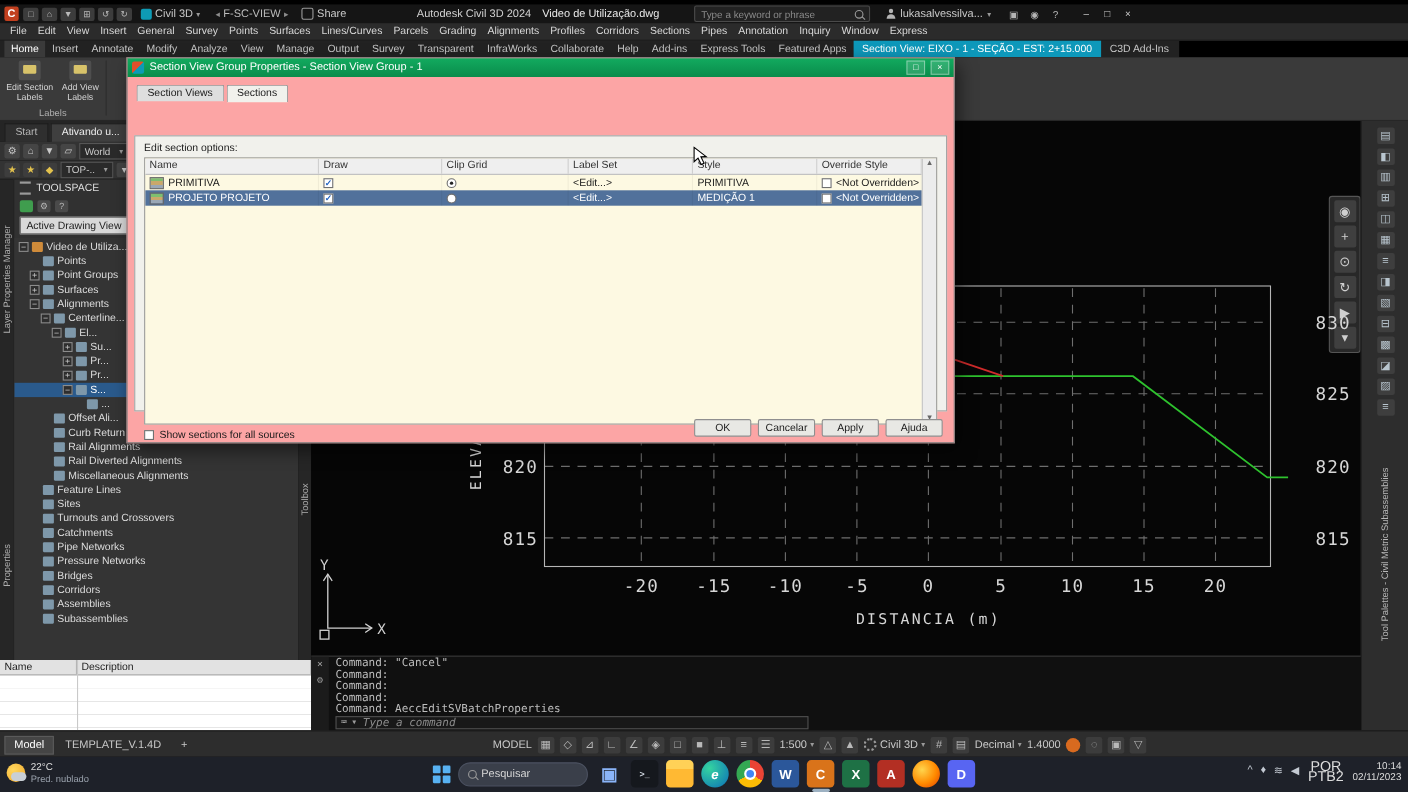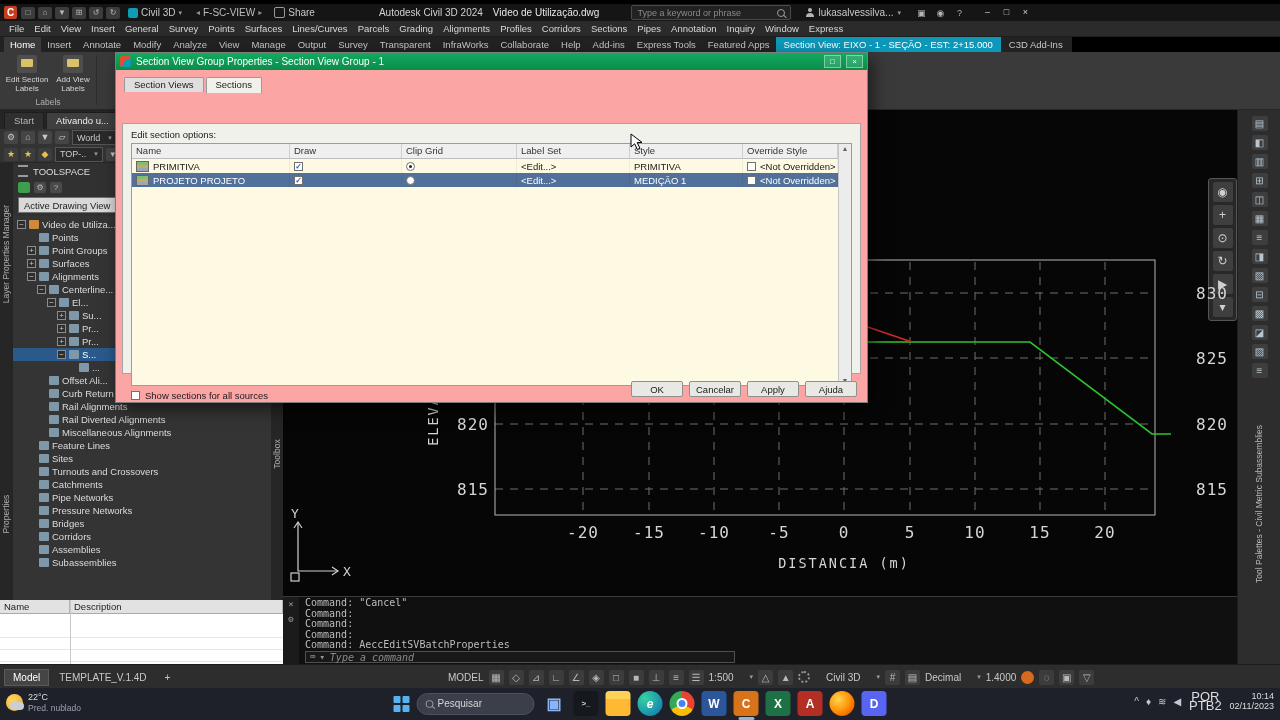--- a/index.html
+++ b/index.html
@@ -145,21 +145,21 @@
   
   #statusbar{position:absolute;left:0;top:664px;width:1280px;height:24px;background:#2d2d2d;
     border-top:1px solid #1c1c1c;color:#c9c9c9;font-size:10px;box-sizing:border-box;}
   #layout-tabs{position:absolute;left:4px;top:2px;height:20px;display:flex;align-items:center;gap:2px;}
   .ltab{padding:2px 8px;white-space:nowrap;}
   .ltab.active{background:#454545;border:1px solid #5a5a5a;color:#fff;}
   #status-right{position:absolute;left:448px;right:2px;top:0;height:24px;display:flex;align-items:center;
     gap:5px;overflow:hidden;}
   .st-icon{width:15px;height:15px;background:#3c3c3c;border-radius:2px;text-align:center;line-height:15px;
     font-size:10px;color:#b9b9b9;flex:none;}
-  .st-chip{display:flex;align-items:center;gap:16px;white-space:nowrap;}
+  .st-chip{display:flex;align-items:center;gap:3px;white-space:nowrap;}
   .st-badge{width:13px;height:13px;border-radius:50%;background:#d86a1f;flex:none;}
   .gear{width:12px;height:12px;border-radius:50%;border:2px dotted #9a9a9a;box-sizing:border-box;}
 
   
   #taskbar{position:absolute;left:0;top:688px;width:1280px;height:32px;background:#1e2129;}
   #weather{position:absolute;left:6px;top:4px;display:flex;align-items:center;gap:5px;color:#ddd;font-size:9px;}
   .sun{width:17px;height:17px;border-radius:50%;background:radial-gradient(circle at 35% 35%,#ffd75e,#f0a72c);position:relative;}
   .sun::after{content:'';position:absolute;left:4px;top:8px;width:14px;height:8px;border-radius:5px;background:#c9cfd6;}
   #weather .wt{line-height:11px;}
   #weather .wd{color:#9aa2ad;font-size:8.5px;}

